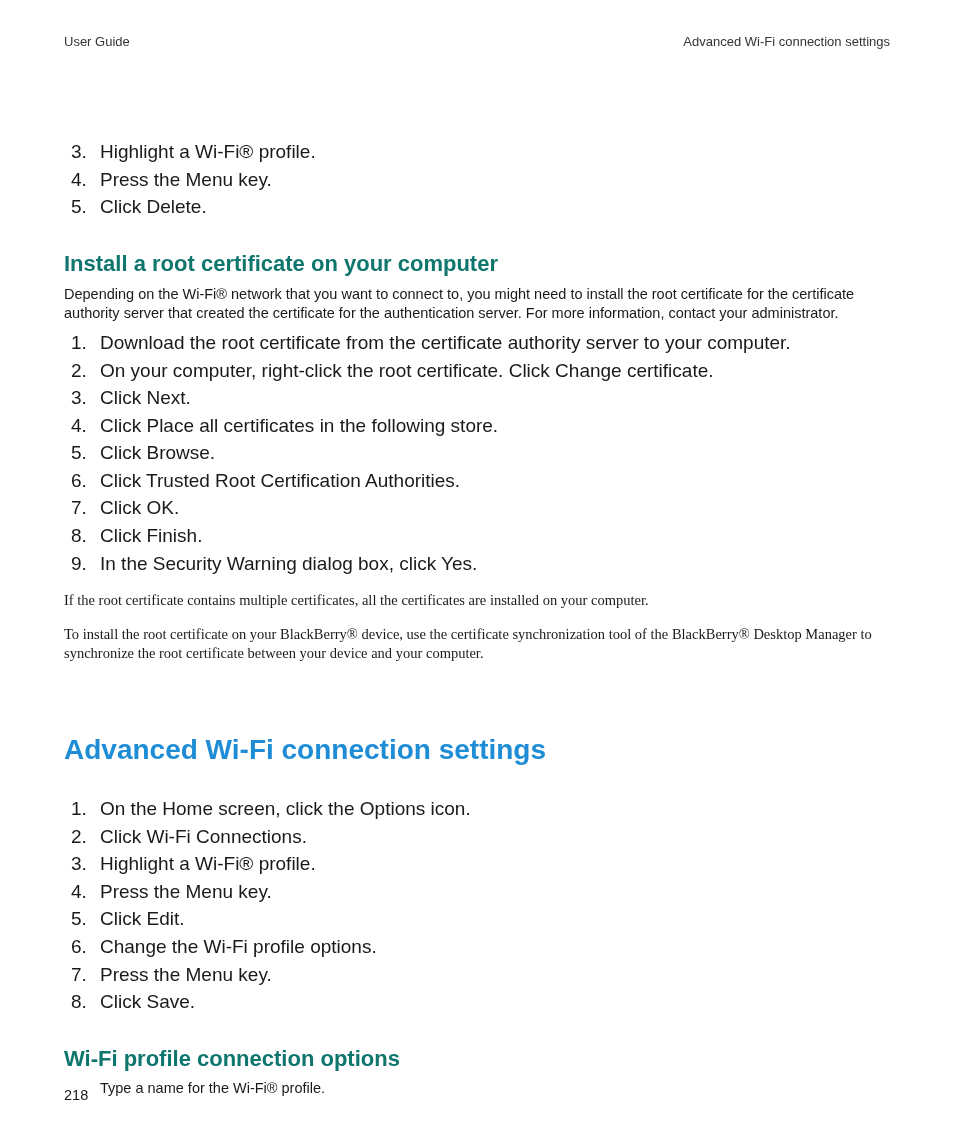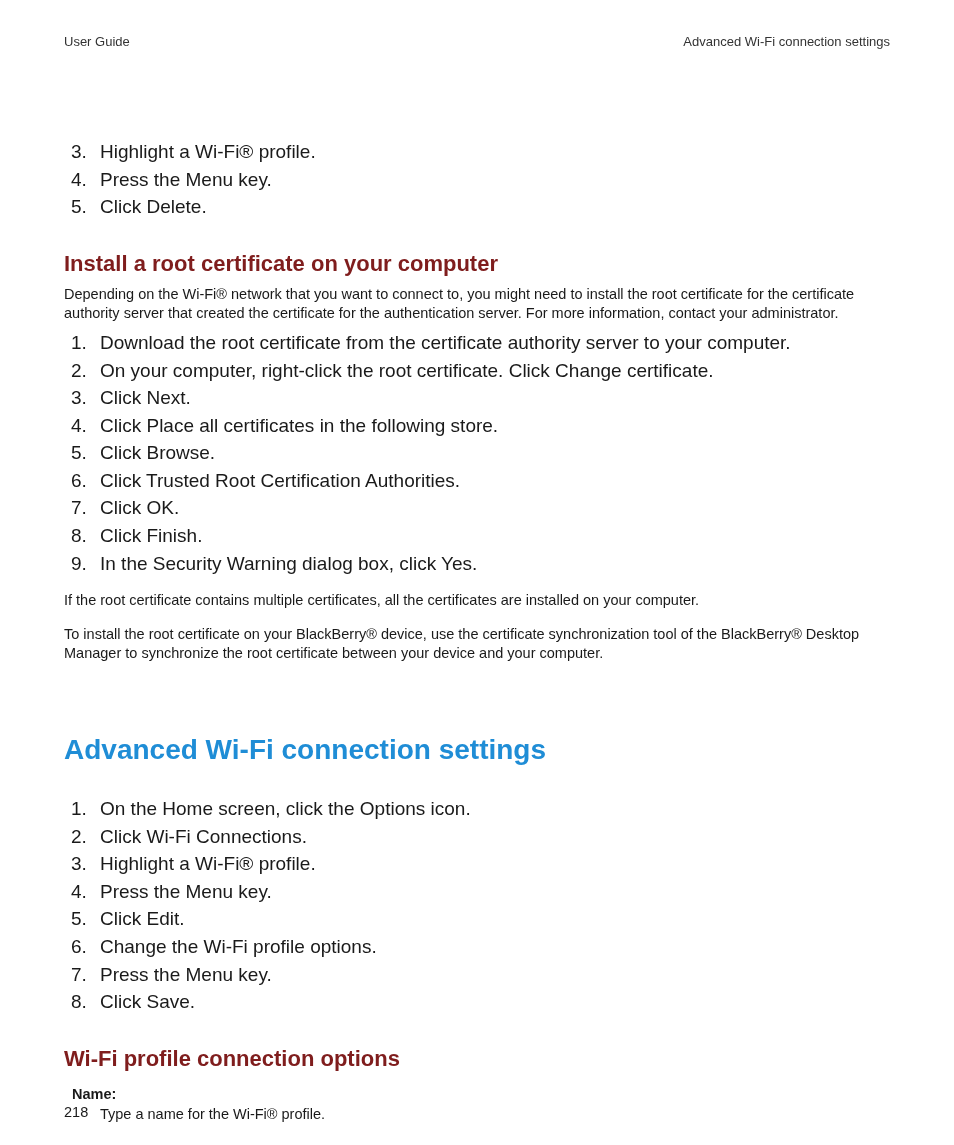--- a/index.html
+++ b/index.html
@@ -20,38 +20,39 @@
     display: flex;
     justify-content: space-between;
     font-size: 13px;
     color: #333;
     margin-bottom: 90px;
   }
   h2 {
     font-size: 22px;
     font-weight: 700;
     margin: 30px 0 8px 0;
-    color: #7f1d1d;
+    color: #0f766e;
   }
   h1 {
     font-size: 28px;
     color: #1f8dd6;
     font-weight: 700;
     margin: 70px 0 30px 0;
   }
   p {
     margin: 6px 0;
     font-size: 14.5px;
     line-height: 1.35;
   }
   p.intro {
     margin: 4px 0 6px 0;
   }
   p.note {
     margin: 14px 0;
+    font-family: Liberation Serif, serif;
   }
   ol {
     margin: 4px 0 6px 0;
     padding-left: 28px;
     font-size: 19px;
     line-height: 1.4;
   }
   ol li {
     padding-left: 8px;
     margin: 1px 0;
@@ -112,18 +113,17 @@
       <li>Click <b>Wi-Fi Connections</b>.</li>
       <li>Highlight a Wi-Fi® profile.</li>
       <li>Press the <b>Menu</b> key.</li>
       <li>Click <b>Edit</b>.</li>
       <li>Change the Wi-Fi profile options.</li>
       <li>Press the <b>Menu</b> key.</li>
       <li>Click <b>Save</b>.</li>
     </ol>
 
   <h2>Wi-Fi profile connection options</h2>
-  <div class="def-term">Name:</div>
   <div class="def-desc">Type a name for the Wi-Fi® profile.</div>
 
   <div class="page-number">218</div>
 
 </div>
 
 </body></html>

